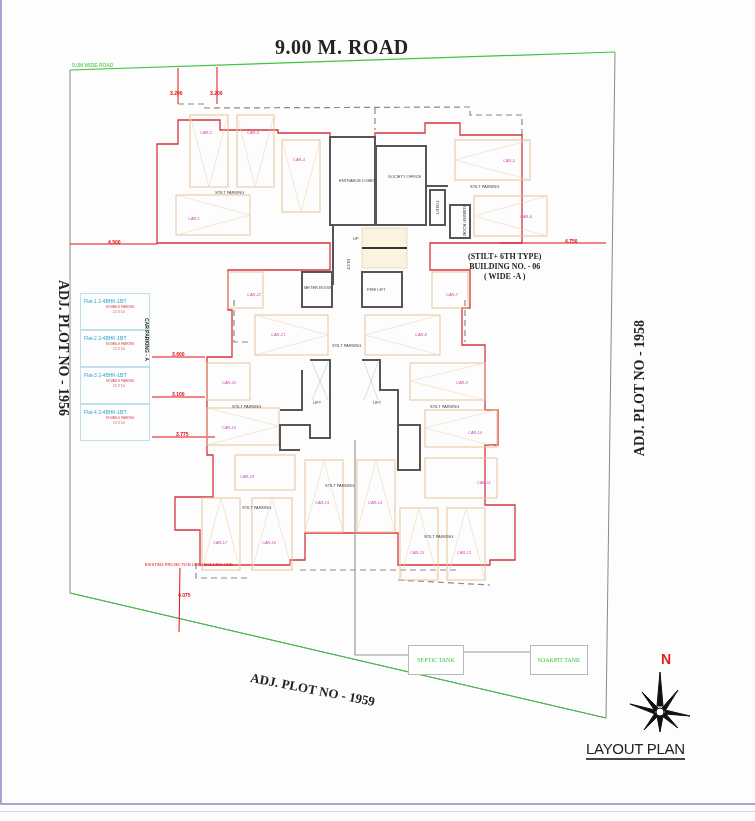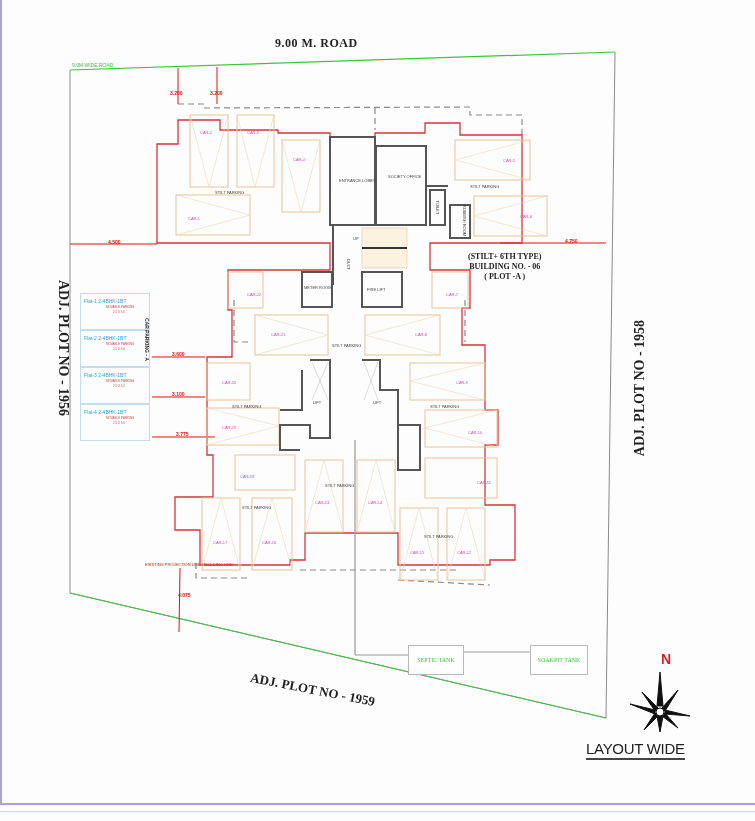--- a/index.html
+++ b/index.html
@@ -1,21 +1,21 @@
 <!DOCTYPE html>
 <html><head>
 <meta charset="utf-8">
 <style>
   html,body{margin:0;padding:0;background:#fdfdfd;}
   body{width:755px;height:821px;position:relative;overflow:hidden;font-family:"Liberation Serif",serif;}
   .frame{position:absolute;left:0;top:0;width:755px;height:805px;border-left:2px solid #a9a3d6;border-bottom:2px solid #a9a3d6;box-sizing:border-box;}
   .frame2{position:absolute;left:0;top:811px;width:755px;height:1px;background:#f0c8ea;}
   svg{position:absolute;left:0;top:0;}
   .lbl{position:absolute;white-space:nowrap;color:#222;}
-  .road{left:275px;top:36px;font-size:12px;font-weight:bold;letter-spacing:0.5px;}
+  .road{left:275px;top:36px;font-size:20px;font-weight:bold;letter-spacing:0.5px;}
   .adj-left{left:-12px;top:340px;font-size:14px;font-weight:bold;transform:rotate(90deg);transform-origin:center;width:150px;text-align:center;}
   .adj-right{left:560px;top:380px;font-size:14px;font-weight:bold;transform:rotate(-90deg);transform-origin:center;width:160px;text-align:center;}
   .adj-bottom{left:252px;top:670px;font-size:13px;font-weight:bold;transform:rotate(11deg);transform-origin:left top;}
   .bldg{left:468px;top:252px;font-size:8px;font-weight:bold;line-height:10px;text-align:center;}
   .layout{left:586px;top:740px;font-family:"Liberation Sans",sans-serif;font-size:15px;border-bottom:2px solid #444;padding-bottom:1px;letter-spacing:-0.3px;}
   .north{left:661px;top:651px;color:#e02020;font-family:"Liberation Sans",sans-serif;font-weight:bold;font-size:14px;}
   .tiny{position:absolute;font-family:"Liberation Sans",sans-serif;font-size:4px;color:#444;white-space:nowrap;}
   .car{position:absolute;font-family:"Liberation Sans",sans-serif;font-size:4px;color:#d04bb0;white-space:nowrap;}
   .dim{position:absolute;font-family:"Liberation Sans",sans-serif;font-size:5px;color:#e01010;font-weight:bold;white-space:nowrap;}
   .green{position:absolute;font-family:"Liberation Sans",sans-serif;font-size:5px;color:#3ec43e;white-space:nowrap;}
@@ -158,21 +158,21 @@
 
 <div class="lbl road">9.00 M. ROAD</div>
 <div class="green" style="left:72px;top:62px;">9.0M WIDE ROAD</div>
 <div class="lbl adj-left">ADJ. PLOT NO - 1956</div>
 <div class="lbl adj-right">ADJ. PLOT NO - 1958</div>
 <div class="lbl adj-bottom">ADJ. PLOT NO - 1959</div>
 
 <div class="lbl bldg">
   <div>(STILT+ 6TH TYPE)</div>
   <div>BUILDING NO. - 06</div>
-  <div>( PLOT -A )</div>
+  <div>( WIDE -A )</div>
 </div>
 
 <div class="dim" style="left:170px;top:90px;">3.200</div>
 <div class="dim" style="left:210px;top:90px;">3.200</div>
 <div class="dim" style="left:108px;top:239px;">4.500</div>
 <div class="dim" style="left:565px;top:238px;">4.750</div>
 <div class="dim" style="left:172px;top:351px;">3.600</div>
 <div class="dim" style="left:172px;top:391px;">3.100</div>
 <div class="dim" style="left:176px;top:431px;">3.775</div>
 <div class="dim" style="left:178px;top:592px;">4.075</div>
@@ -240,13 +240,13 @@
   <div class="t1">Flat-4 2-4BHK-1BT</div>
   <div class="t2">MOVABLE PARKING</div>
   <div class="t3">2.5 X 5.0</div>
 </div>
 <div class="lbl carpark">CAR PARKING - A</div>
 
 <div class="septic" style="left:408px;top:645px;width:54px;height:28px;">SEPTIC TANK</div>
 <div class="septic" style="left:530px;top:645px;width:56px;height:28px;">SOAKPIT TANK</div>
 
 <div class="lbl north">N</div>
-<div class="lbl layout">LAYOUT WIDE</div>
+<div class="lbl layout">LAYOUT PLAN</div>
 
 </body></html>

